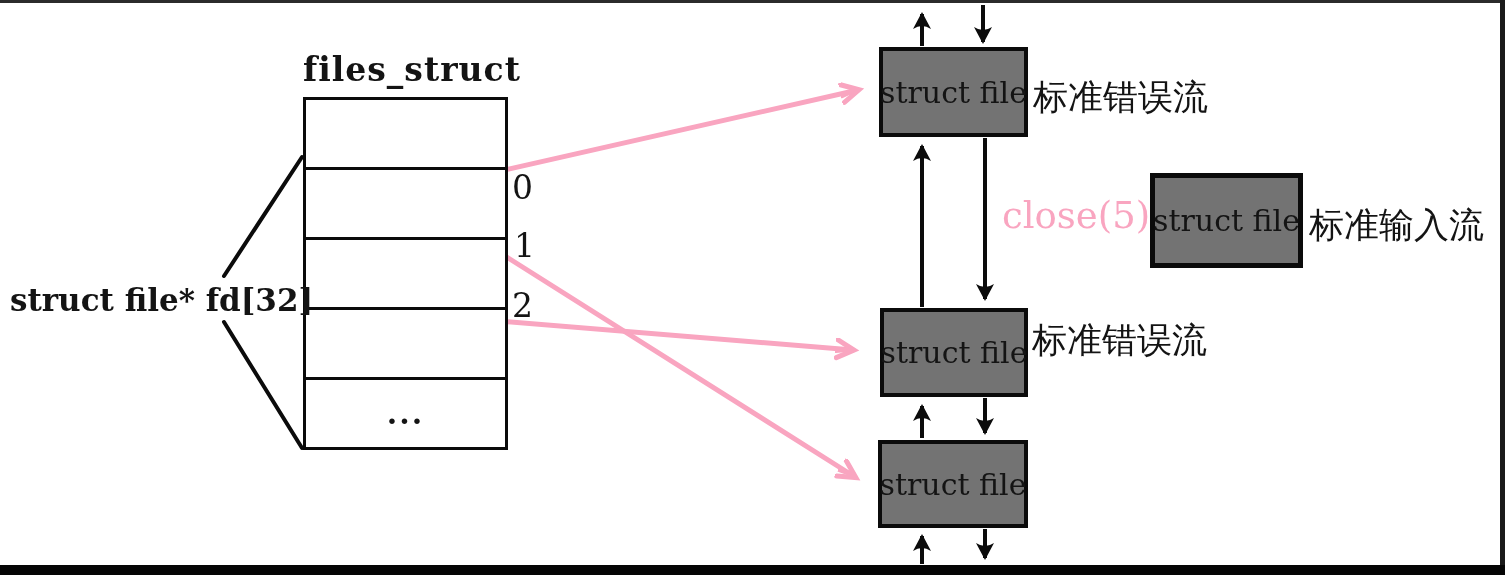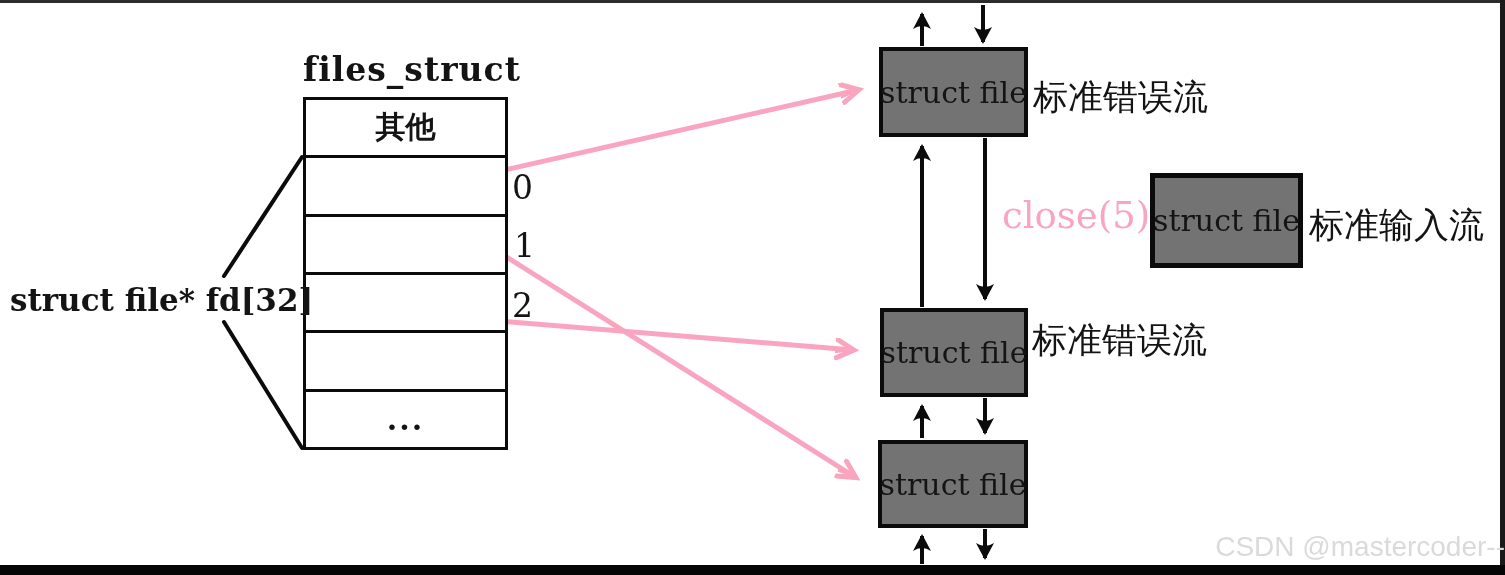--- a/index.html
+++ b/index.html
@@ -98,21 +98,20 @@
       <line x1="922" y1="438" x2="922" y2="406" marker-end="url(#blackhead)"></line>
       <line x1="985" y1="398" x2="985" y2="433" marker-end="url(#blackhead)"></line>
       <line x1="922" y1="564" x2="922" y2="536" marker-end="url(#blackhead)"></line>
       <line x1="985" y1="529" x2="985" y2="558" marker-end="url(#blackhead)"></line>
     </g>
   </svg>
 
   <div class="abs tbl-title">files_struct</div>
 
   <div class="abs fd-table">
-    <div class="fd-row">其他</div>
     <div class="fd-row"></div>
     <div class="fd-row"></div>
     <div class="fd-row"></div>
     <div class="fd-row"></div>
     <div class="fd-row dots">...</div>
   </div>
 
   <div class="abs fd-index idx-0">0</div>
   <div class="abs fd-index idx-1">1</div>
   <div class="abs fd-index idx-2">2</div>
@@ -125,15 +124,14 @@
   <div class="abs close-note">close(5)</div>
 
   <div class="abs sf-box box-stdout">struct file</div>
   <div class="abs stream-label lbl-stdout">标准输入流</div>
 
   <div class="abs sf-box box-stderr">struct file</div>
   <div class="abs stream-label lbl-stderr">标准错误流</div>
 
   <div class="abs sf-box box-log">struct file</div>
 
-  <div class="abs watermark">CSDN @mastercoder--</div>
 
 </div>
 
 </body></html>

